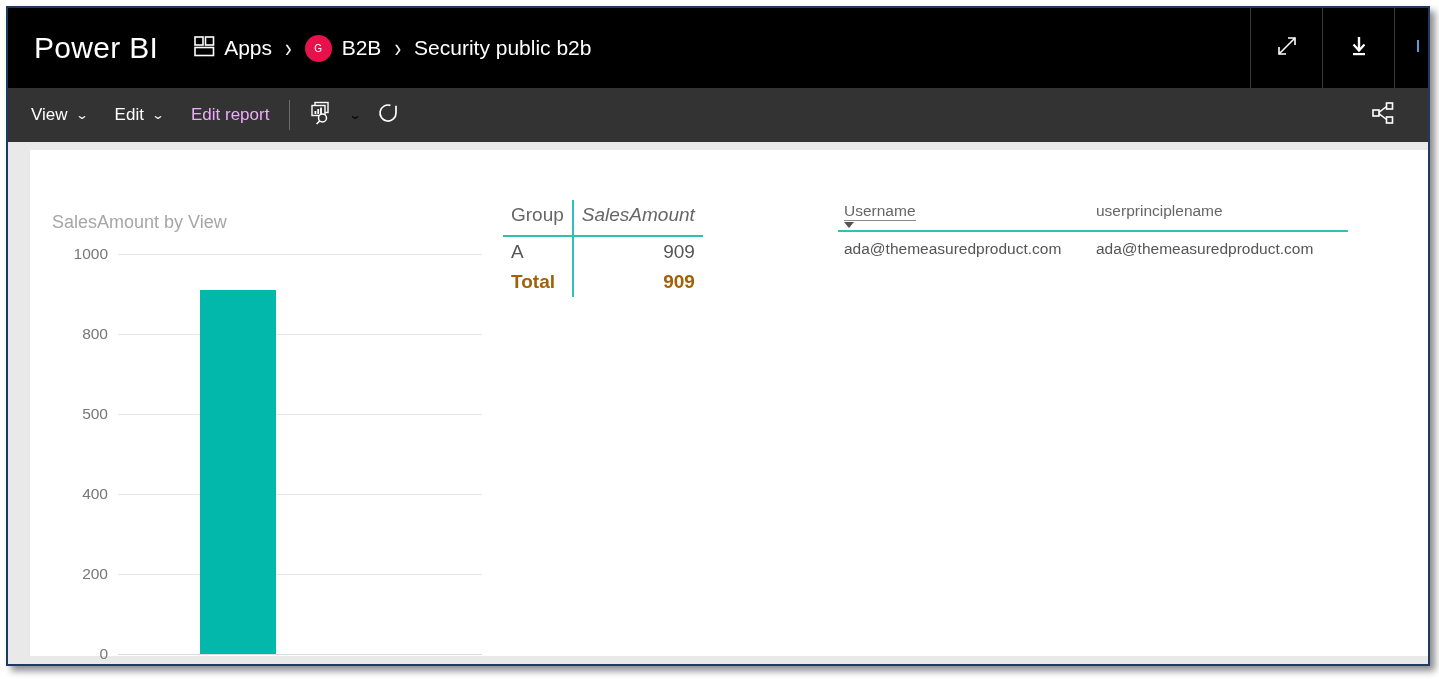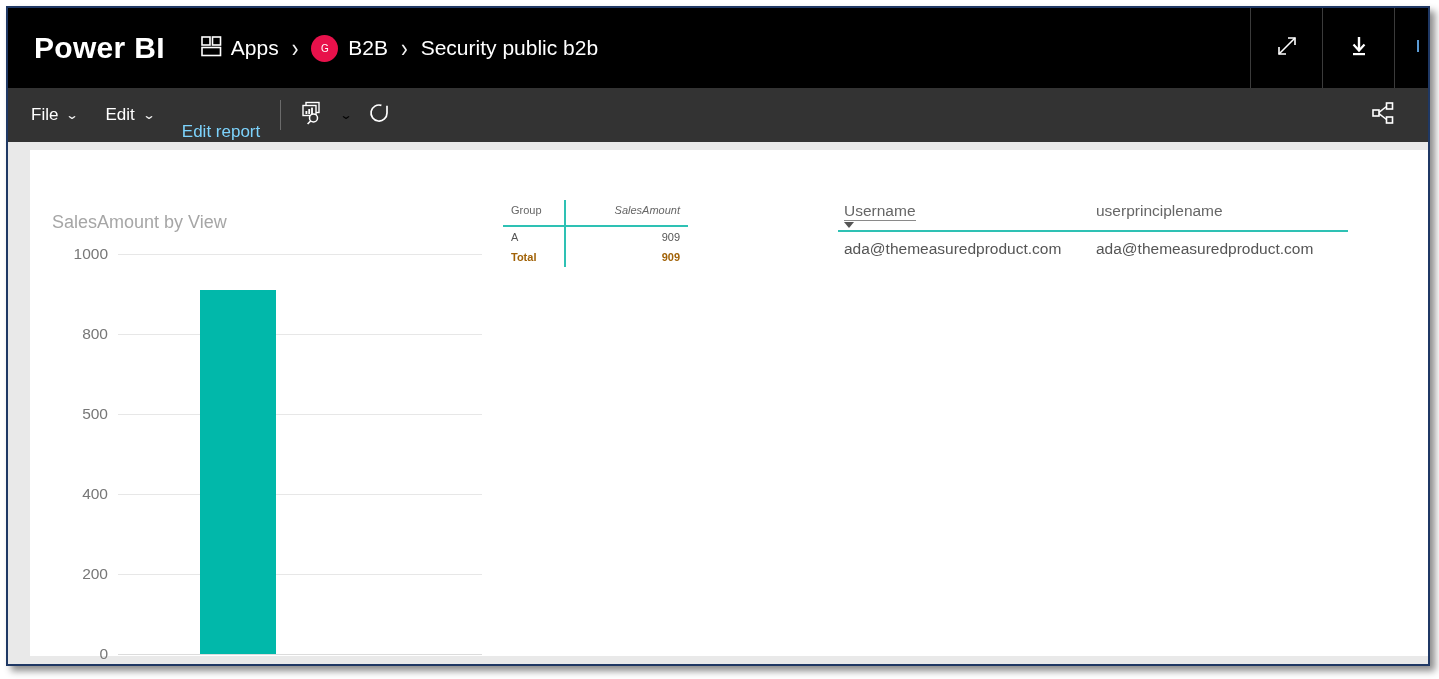--- a/index.html
+++ b/index.html
@@ -33,21 +33,21 @@
     left: 0; top: 0;
     width: 100%; height: 80px;
     background: #000000;
     display: flex;
     align-items: center;
   }
   .pbi-logo {
     color: #ffffff;
     font-size: 30px;
     letter-spacing: .3px;
-    font-weight: 700;
+    font-weight: 400;
     margin-left: 26px;
     white-space: nowrap;
   }
   .breadcrumb {
     display: flex;
     align-items: center;
     margin-left: 36px;
     color: #ffffff;
     white-space: nowrap;
   }
@@ -118,21 +118,21 @@
     display: flex;
     align-items: center;
     gap: 9px;
     color: #ffffff;
     font-size: 17px;
     padding: 0 14px;
     height: 100%;
     cursor: pointer;
   }
   .tb-item.first { margin-left: 9px; }
-  .tb-item.disabled { color: #7dd3fc; cursor: default; align-items: flex-end; }
+  .tb-item.disabled { color: #f0abfc; cursor: default; }
   .tb-chev {
     font-size: 12px;
     display: inline-block;
     transform: scaleX(1.35);
     opacity: .95;
   }
   .tb-divider {
     width: 1px; height: 30px;
     background: #6b6b6b;
     margin: 0 10px 0 6px;
@@ -203,21 +203,21 @@
 
   
   .matrix-visual {
     position: absolute;
     left: 473px; top: 50px;
     width: 185px;
   }
   .matrix {
     border-collapse: collapse;
     width: 100%;
-    font-size: 11px;
+    font-size: 19px;
     color: #555555;
   }
   .matrix th {
     font-weight: 400;
     color: #666666;
     padding: 4px 8px 9px 8px;
     border-bottom: 2px solid #2ec1b4;
     white-space: nowrap;
   }
   .matrix th.c-group { text-align: left; width: 62px; border-right: 2px solid #2ec1b4; }
@@ -325,21 +325,21 @@
             <svg width="28" height="28" viewBox="0 0 28 28">
               <path d="M20 8 L20 20" stroke="#5b9bd5" stroke-width="2" fill="none"></path>
             </svg>
           </span>
         </div>
       </div>
     </div>
 
     <div class="toolbar">
       <div class="tb-item first">
-        <span>File</span>
+        <span>View</span>
         <span class="tb-chev">⌄</span>
       </div>
       <div class="tb-item">
         <span>Edit</span>
         <span class="tb-chev">⌄</span>
       </div>
       <div class="tb-item disabled">
         <span>Edit report</span>
       </div>
 

